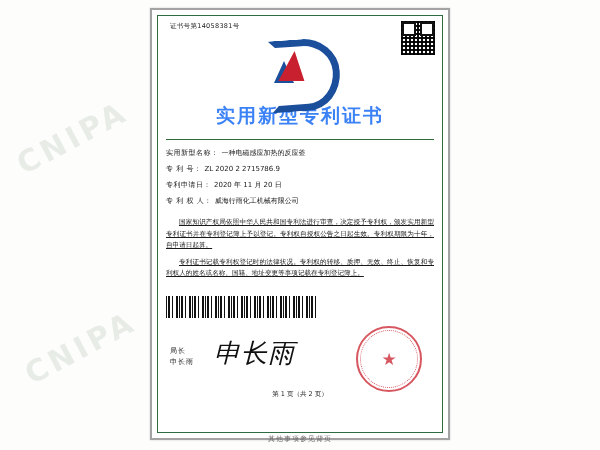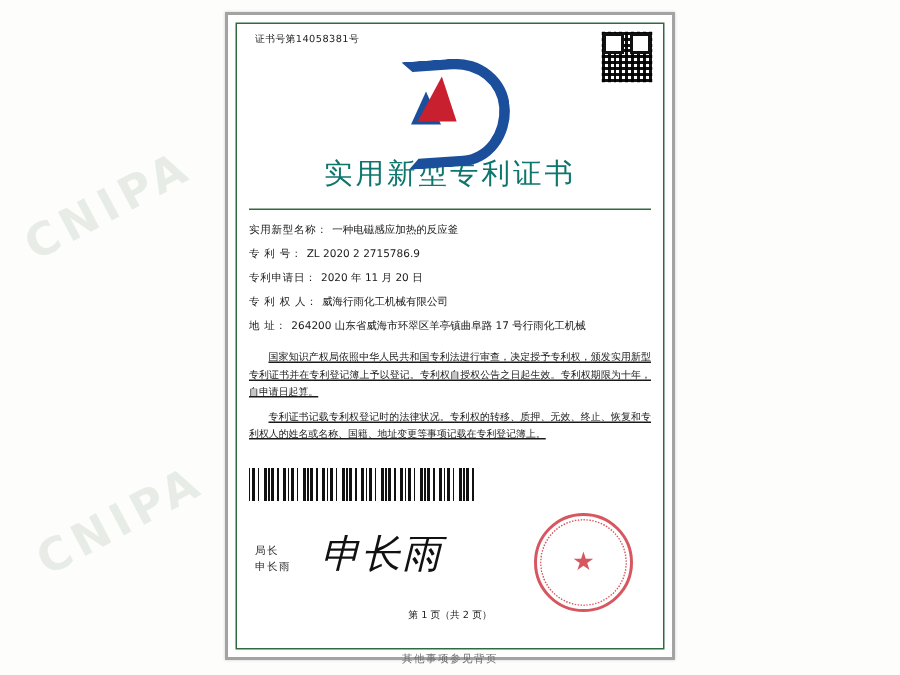--- a/index.html
+++ b/index.html
@@ -79,21 +79,21 @@
     border-left:13px solid transparent;border-right:13px solid transparent;
     border-bottom:30px solid #c8202e;transform:skewX(-6deg);
   }
   .logo-blue2{
     position:absolute;left:34px;top:24px;width:0;height:0;
     border-left:10px solid transparent;border-right:10px solid transparent;
     border-bottom:22px solid #1b4f9c;
   }
 
   .title{
-    text-align:center;font-size:19px;font-weight:normal;color:#0f766e;
+    text-align:center;font-size:19px;font-weight:bold;color:#3b82f6;
     letter-spacing:2px;margin:2px 0 10px;
   }
   .hr{
     height:1px;background:#2e6b3e;margin:0 0 8px;
   }
 
   .field{
     font-size:7px;line-height:11px;color:#1a1a1a;margin:0 0 5px;
     display:flex;
   }
@@ -185,24 +185,20 @@
         <span class="lab">专 利 号：</span>
         <span class="val">ZL 2020 2 2715786.9</span>
       </div>
       <div class="field">
         <span class="lab">专利申请日：</span>
         <span class="val">2020 年 11 月 20 日</span>
       </div>
       <div class="field">
         <span class="lab">专 利 权 人：</span>
         <span class="val">威海行雨化工机械有限公司</span>
-      </div>
-      <div class="field">
-        <span class="lab">地 址：</span>
-        <span class="val">264200 山东省威海市环翠区羊亭镇曲阜路 17 号行雨化工机械</span>
       </div>
 
       <div class="body-text">
         <p>国家知识产权局依照中华人民共和国专利法进行审查，决定授予专利权，颁发实用新型专利证书并在专利登记簿上予以登记。专利权自授权公告之日起生效。专利权期限为十年，自申请日起算。</p>
         <p>专利证书记载专利权登记时的法律状况。专利权的转移、质押、无效、终止、恢复和专利权人的姓名或名称、国籍、地址变更等事项记载在专利登记簿上。</p>
       </div>
 
       <div class="barcode"></div>
 
       <div class="sign-row">

